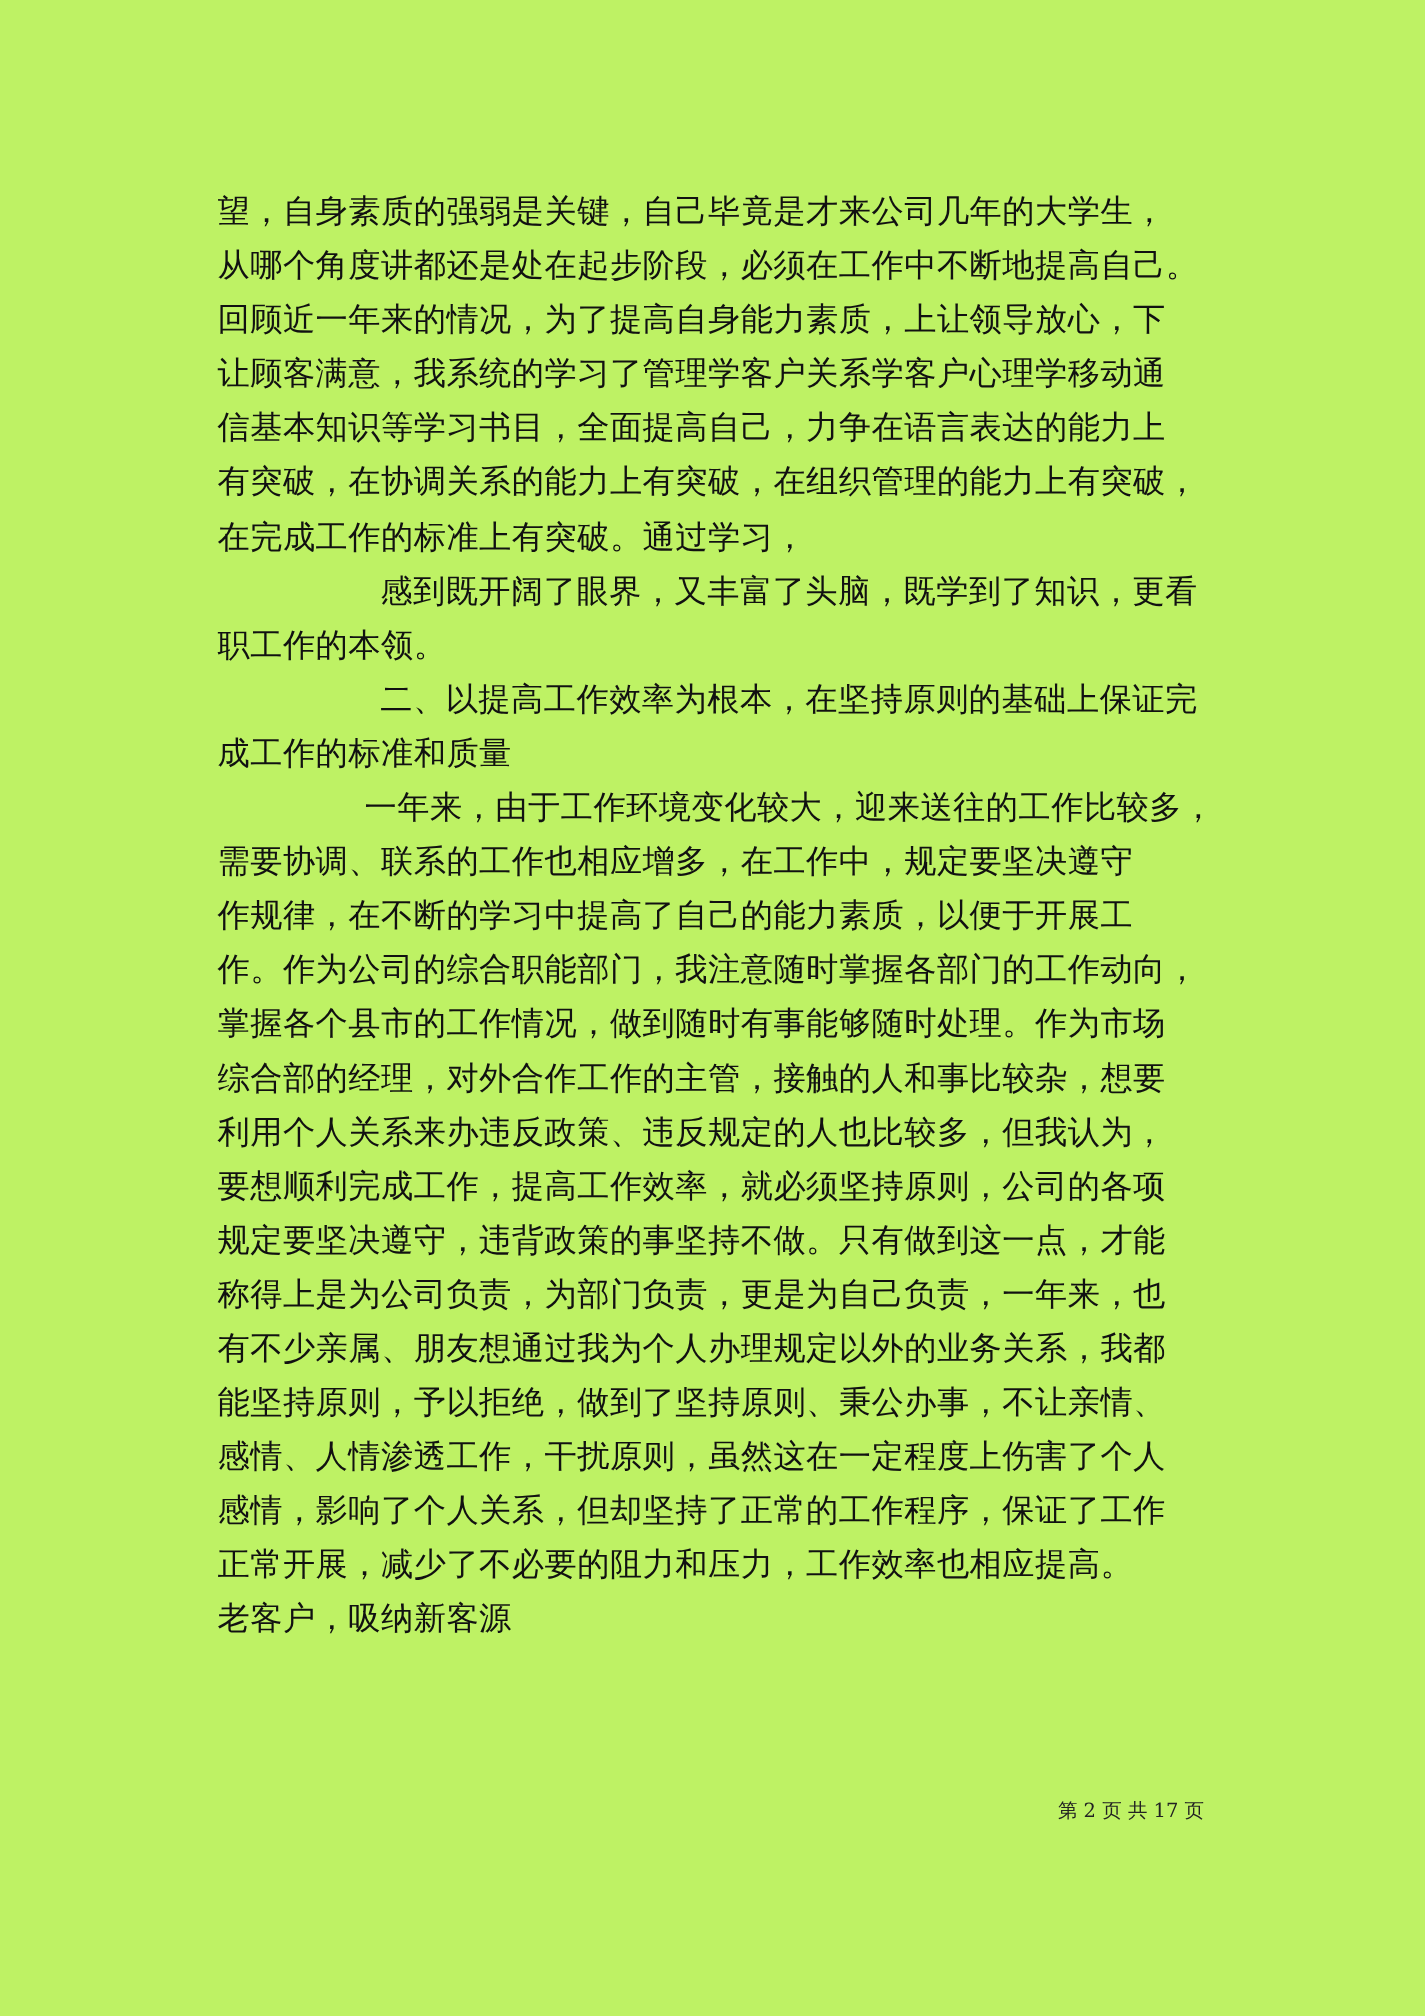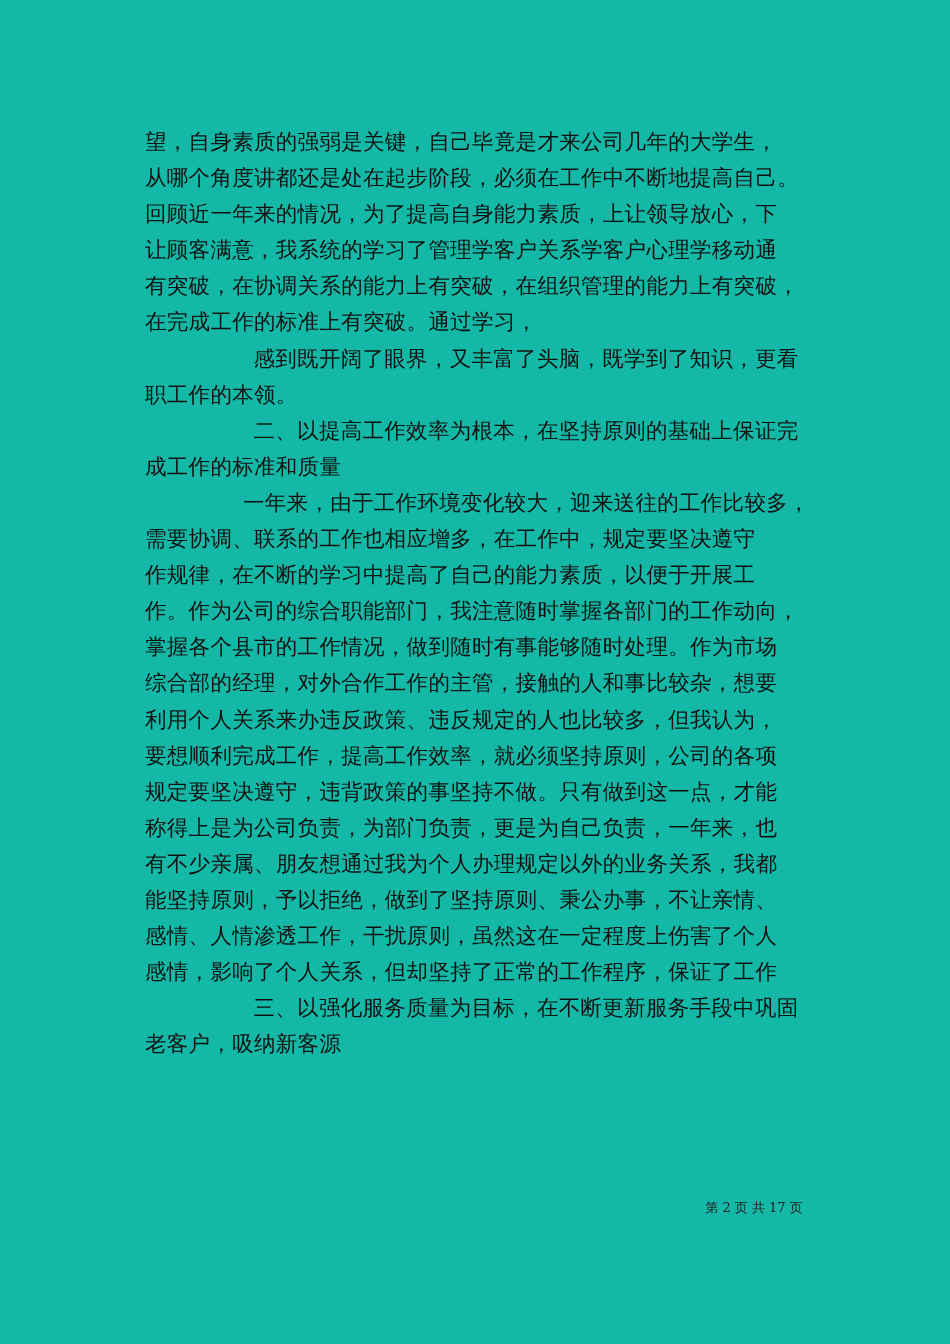--- a/index.html
+++ b/index.html
@@ -13,21 +13,21 @@
       position: relative;
       overflow: hidden;
       font-family: "DejaVu Serif", "Liberation Serif", serif;
       color: #111111;
     }
     .page {
       position: absolute;
       left: 0; top: 0;
       width: 950px;
       height: 1344px;
-      background: #14b8a6;
+      background: #bef264;
     }
     .body-text {
       position: absolute;
       left: 145px;
       top: 124px;
       width: 664px;
     }
     .line {
       height: 36.1px;
       line-height: 36.1px;
@@ -53,38 +53,39 @@
   </style>
 </head>
 <body>
 
 <div class="page">
   <div class="body-text">
     <div class="line">望，自身素质的强弱是关键，自己毕竟是才来公司几年的大学生，</div>
     <div class="line">从哪个角度讲都还是处在起步阶段，必须在工作中不断地提高自己。</div>
     <div class="line">回顾近一年来的情况，为了提高自身能力素质，上让领导放心，下</div>
     <div class="line">让顾客满意，我系统的学习了管理学客户关系学客户心理学移动通</div>
+    <div class="line">信基本知识等学习书目，全面提高自己，力争在语言表达的能力上</div>
     <div class="line">有突破，在协调关系的能力上有突破，在组织管理的能力上有突破，</div>
     <div class="line">在完成工作的标准上有突破。通过学习，</div>
     <div class="line indent">感到既开阔了眼界，又丰富了头脑，既学到了知识，更看</div>
     <div class="line">职工作的本领。</div>
     <div class="line indent">二、以提高工作效率为根本，在坚持原则的基础上保证完</div>
     <div class="line">成工作的标准和质量</div>
     <div class="line indent">一年来，由于工作环境变化较大，迎来送往的工作比较多，</div>
     <div class="line">需要协调、联系的工作也相应增多，在工作中，规定要坚决遵守</div>
     <div class="line">作规律，在不断的学习中提高了自己的能力素质，以便于开展工</div>
     <div class="line">作。作为公司的综合职能部门，我注意随时掌握各部门的工作动向，</div>
     <div class="line">掌握各个县市的工作情况，做到随时有事能够随时处理。作为市场</div>
     <div class="line">综合部的经理，对外合作工作的主管，接触的人和事比较杂，想要</div>
     <div class="line">利用个人关系来办违反政策、违反规定的人也比较多，但我认为，</div>
     <div class="line">要想顺利完成工作，提高工作效率，就必须坚持原则，公司的各项</div>
     <div class="line">规定要坚决遵守，违背政策的事坚持不做。只有做到这一点，才能</div>
     <div class="line">称得上是为公司负责，为部门负责，更是为自己负责，一年来，也</div>
     <div class="line">有不少亲属、朋友想通过我为个人办理规定以外的业务关系，我都</div>
     <div class="line">能坚持原则，予以拒绝，做到了坚持原则、秉公办事，不让亲情、</div>
     <div class="line">感情、人情渗透工作，干扰原则，虽然这在一定程度上伤害了个人</div>
     <div class="line">感情，影响了个人关系，但却坚持了正常的工作程序，保证了工作</div>
-    <div class="line indent">三、以强化服务质量为目标，在不断更新服务手段中巩固</div>
+    <div class="line">正常开展，减少了不必要的阻力和压力，工作效率也相应提高。</div>
     <div class="line">老客户，吸纳新客源</div>
   </div>
 
   <div class="footer">第 2 页 共 17 页</div>
 </div>
 
 </body></html>

